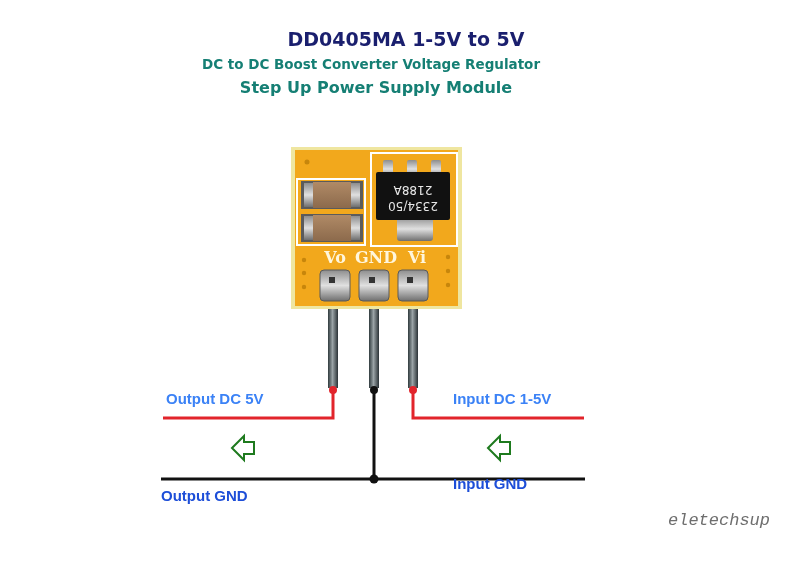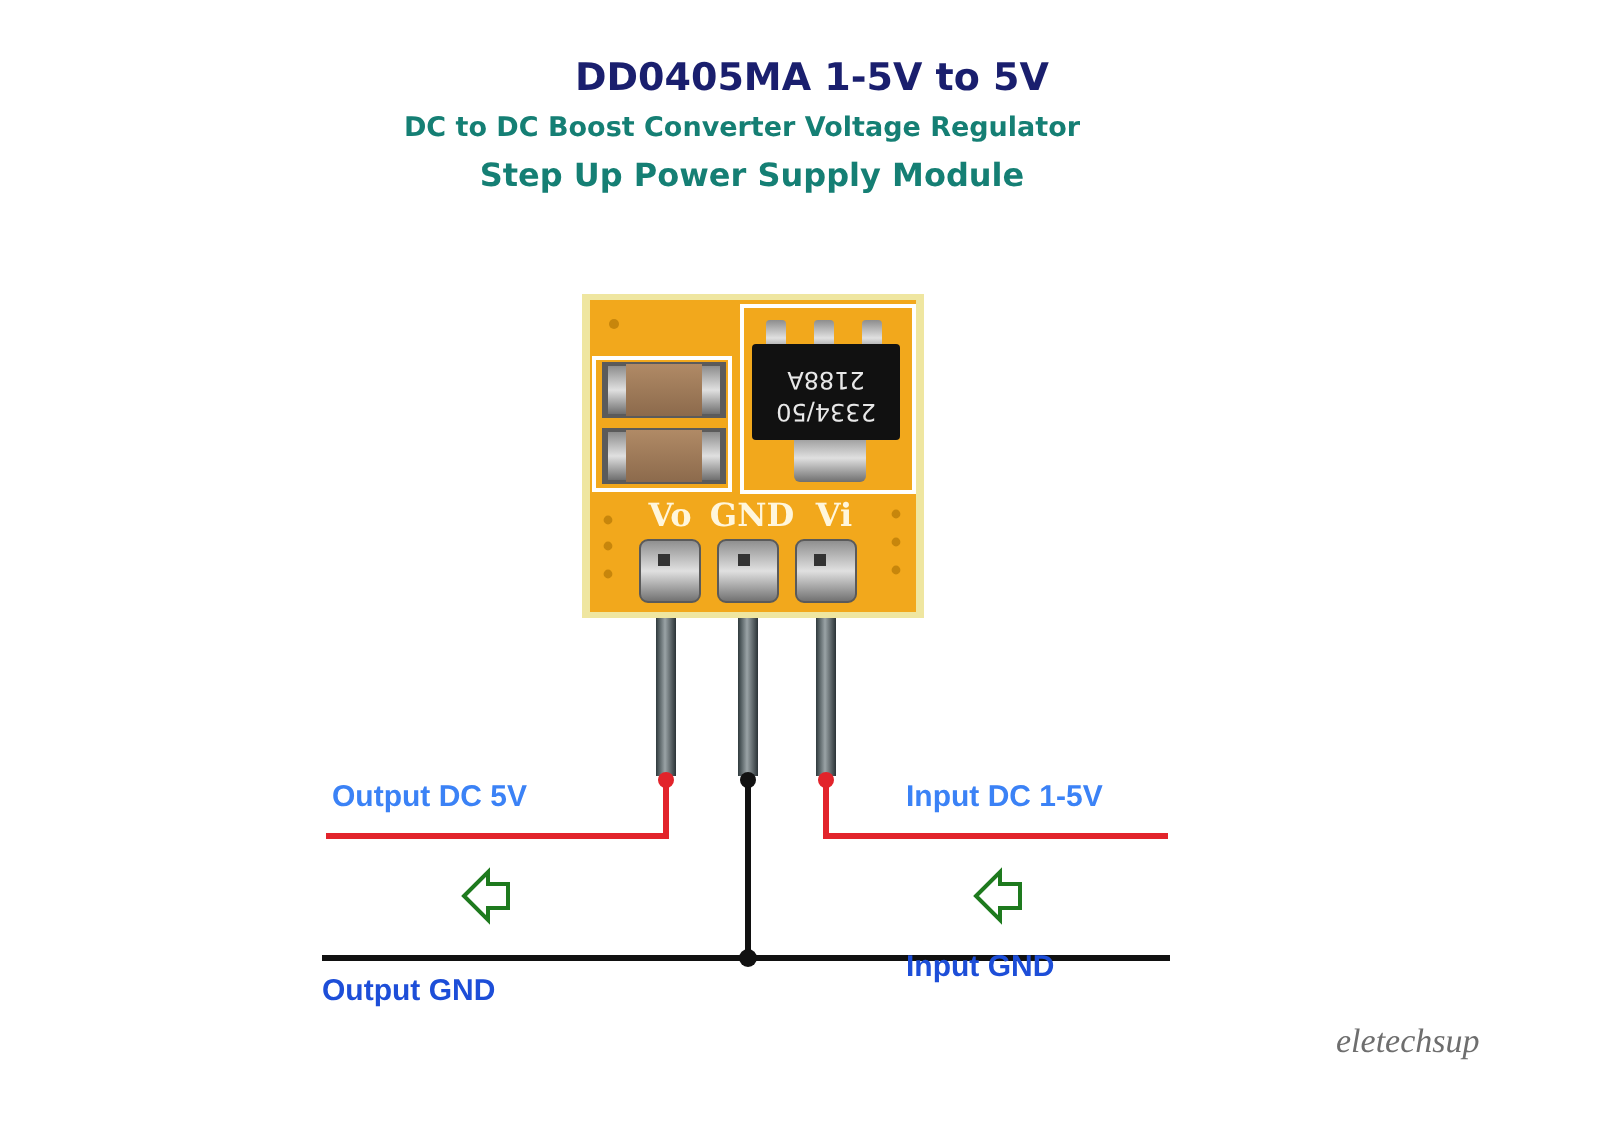--- a/index.html
+++ b/index.html
@@ -5,21 +5,21 @@
     html, body { margin: 0; padding: 0; background: #ffffff; }
     body { width: 800px; height: 566px; position: relative; overflow: hidden; font-family: "Liberation Sans", sans-serif; }
     .title { position: absolute; left: 0; width: 800px; text-align: center; font-family: "DejaVu Sans", sans-serif; font-weight: bold; margin: 0; }
     #t1 { top: 28px; font-size: 19px; color: #1a1f6e; padding-left: 6px; }
     #t2 { top: 56px; font-size: 13.5px; color: #157f74; left: -29px; }
     #t3 { top: 78px; font-size: 16px; color: #157f74; left: -24px; }
     svg { position: absolute; left: 0; top: 0; }
     .lbl { position: absolute; font-weight: bold; font-size: 15px; }
     .red { color: #3b82f6; }
     .blk { color: #1d4ed8; text-align: right; }
-    #watermark { position: absolute; left: 668px; top: 511px; font-family: Liberation Serif, serif; font-style: italic; font-size: 17px; color: #6e6e6e; }
+    #watermark { position: absolute; left: 668px; top: 511px; font-family: Liberation Mono, monospace; font-style: italic; font-size: 17px; color: #6e6e6e; }
   </style>
 </head>
 <body>
 
 <h1 class="title" id="t1">DD0405MA  1-5V  to 5V</h1>
 <h2 class="title" id="t2">DC to DC Boost Converter Voltage Regulator</h2>
 <h2 class="title" id="t3">Step Up Power Supply Module</h2>
 
 <svg width="800" height="566">
   <defs>

